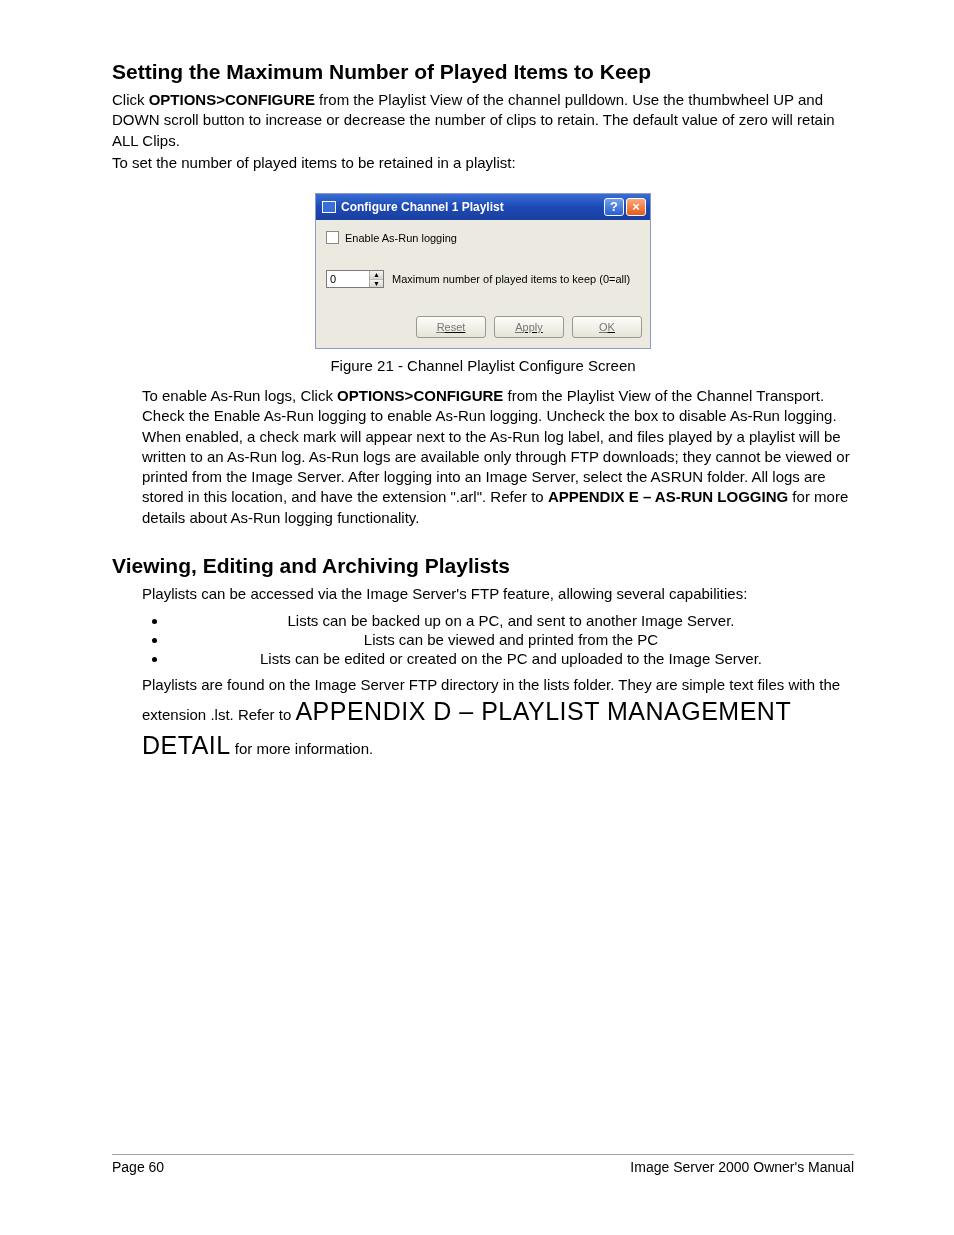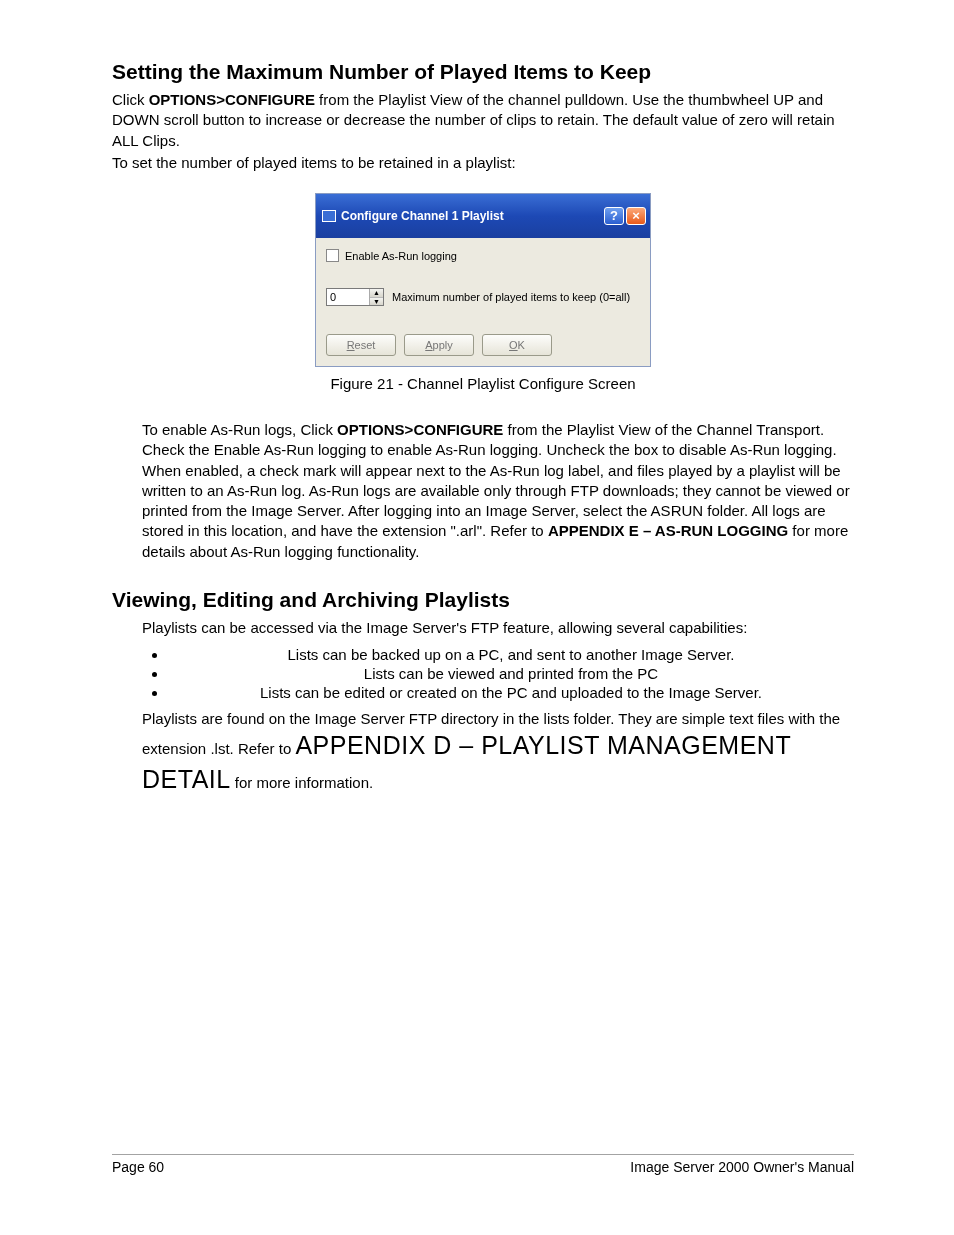--- a/index.html
+++ b/index.html
@@ -45,21 +45,21 @@
     margin: 20px 0 8px 0;
   }
   .dialog {
     width: 336px;
     border: 1px solid #8a9cc2;
     background: #eceae0;
     font-family: Tahoma, sans-serif;
     font-size: 11px;
   }
   .titlebar {
-    height: 44px;
+    height: 26px;
     background: linear-gradient(to bottom, #3a6ed5 0%, #1d49b5 50%, #1a3fa0 100%);
     display: flex;
     align-items: center;
     padding: 0 4px 0 6px;
     color: #fff;
   }
   .titlebar .sysicon {
     width: 14px; height: 12px;
     border: 1px solid #fff;
     background: #3a6ed5;
@@ -133,43 +133,44 @@
     background: linear-gradient(#f4f4f0, #d8d6cc);
     font-size: 7px;
     line-height: 7px;
     text-align: center;
     border-bottom: 1px solid #bbb;
     cursor: pointer;
   }
   .spin-down { border-bottom: none; }
   .btnrow {
     display: flex;
-    justify-content: flex-start;
+    justify-content: flex-end;
     gap: 8px;
+    text-decoration: underline;
   }
   .dlg-btn {
     flex: 0 0 auto;
     min-width: 70px;
     height: 22px;
     background: linear-gradient(#fdfdfb, #e6e4d8);
     border: 1px solid #9a9a8a;
     border-radius: 3px;
     font-size: 11px;
     color: #777;
     display: flex;
     align-items: center;
     justify-content: center;
     cursor: pointer;
   }
   .dlg-btn .ul { text-decoration: underline; }
   .caption {
     text-align: center;
     font-family: "Trebuchet MS", sans-serif;
     font-size: 15px;
-    margin-bottom: 28px;
+    margin-bottom: 12px;
   }
   ul.bullets {
     font-family: "Trebuchet MS", Verdana, sans-serif;
     font-size: 15px;
     margin: 8px 0 8px 0;
     padding-left: 56px;
   }
   ul.bullets li { margin-bottom: 2px; text-align: center; }
   .appendix-big {
     font-family: "Trebuchet MS", sans-serif;

